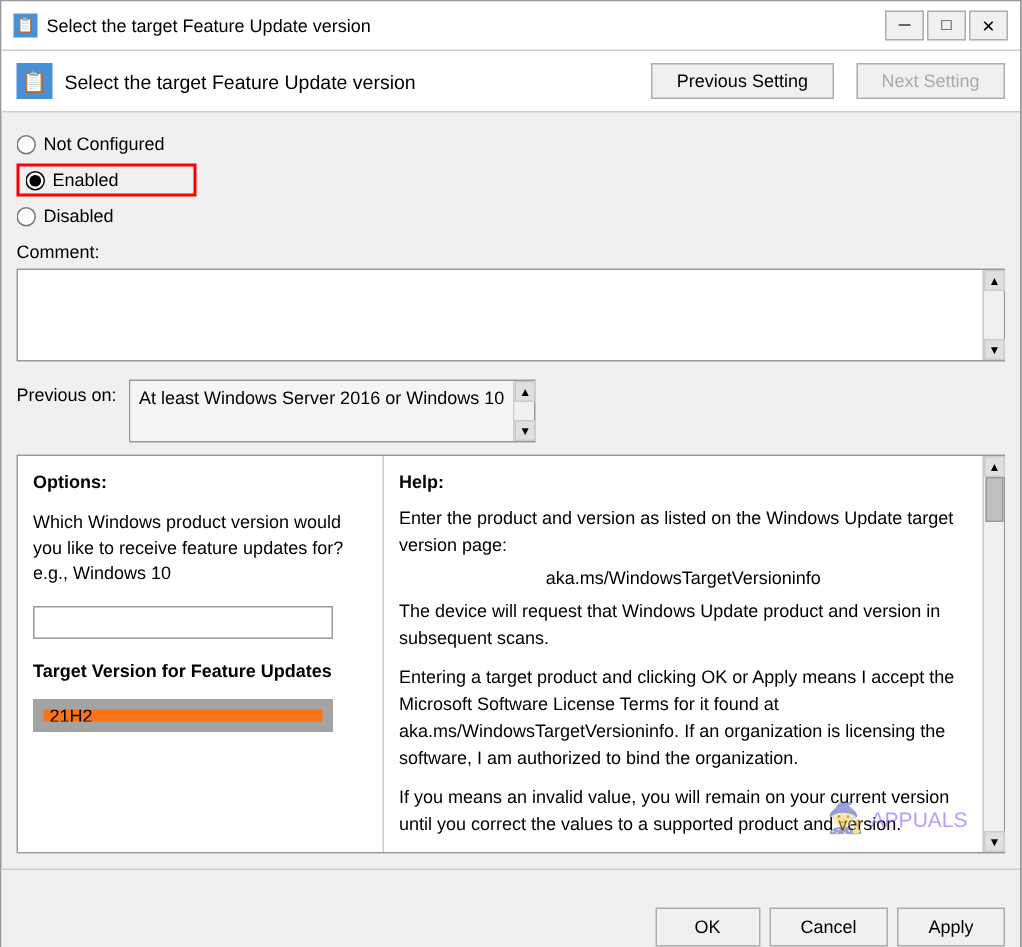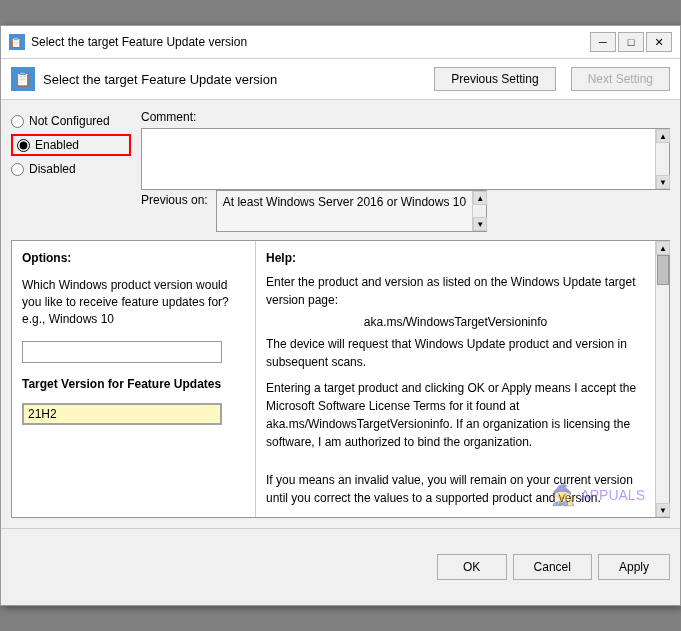--- a/index.html
+++ b/index.html
@@ -112,20 +112,21 @@
     .content {
       padding: 10px;
       display: flex;
       flex-direction: column;
       gap: 8px;
     }
 
     .top-section {
       display: flex;
       gap: 10px;
+      flex-direction: column;
     }
 
     .radio-section {
       display: flex;
       flex-direction: column;
       gap: 6px;
       width: 120px;
       padding-top: 4px;
     }
 
@@ -150,21 +151,21 @@
       padding: 2px 4px;
       display: flex;
       align-items: center;
       gap: 5px;
     }
 
     .right-section {
       flex: 1;
       display: flex;
       flex-direction: column;
-      gap: 0;
+      gap: 12px;
     }
 
     .comment-area {
       display: flex;
       flex-direction: column;
       gap: 4px;
     }
 
     .comment-label {
       font-size: 12px;
@@ -222,22 +223,22 @@
     .options-sublabel {
       font-size: 12px;
       margin-top: 6px;
       margin-bottom: 4px;
       font-weight: bold;
     }
 
     .options-input-highlight {
       width: 200px;
       height: 22px;
-      border: 2px solid #a3a3a3;
-      background: #fef9c3;
+      border: 7px solid #a3a3a3;
+      background: #f97316;
       padding: 2px 4px;
       font-size: 12px;
     }
 
     .help-panel {
       flex: 1;
       padding: 10px;
       display: flex;
       flex-direction: column;
       position: relative;
@@ -447,21 +448,21 @@
         <input class="options-input" type="text" value="" style="">
         <div class="options-sublabel">Target Version for Feature Updates</div>
         <input class="options-input-highlight" type="text" value="21H2" style="">
       </div>
 
       <div class="help-panel">
         <div class="help-title">Help:</div>
         <div class="help-text">Enter the product and version as listed on the Windows Update target version page:</div>
         <div class="help-link">aka.ms/WindowsTargetVersioninfo</div>
         <div class="help-text" style="margin-bottom:8px;">The device will request that Windows Update product and version in subsequent scans.</div>
-        <div class="help-text" style="margin-bottom:20px;">Entering a target product and clicking OK or Apply means I accept the Microsoft Software License Terms for it found at aka.ms/WindowsTargetVersioninfo. If an organization is licensing the software, I am authorized to bind the organization.</div>
+        <div class="help-text" style="margin-bottom:8px;">Entering a target product and clicking OK or Apply means I accept the Microsoft Software License Terms for it found at aka.ms/WindowsTargetVersioninfo. If an organization is licensing the software, I am authorized to bind the organization.</div>
         <div class="help-text">If you means an invalid value, you will remain on your current version until you correct the values to a supported product and version.</div>
         <div class="watermark">
           <span class="watermark-icon">🧙</span>
           <span class="watermark-text">APPUALS</span>
         </div>
       </div>
 
       <div class="scrollbar-container">
         <div class="scroll-arrow">▲</div>
         <div class="scroll-track">

